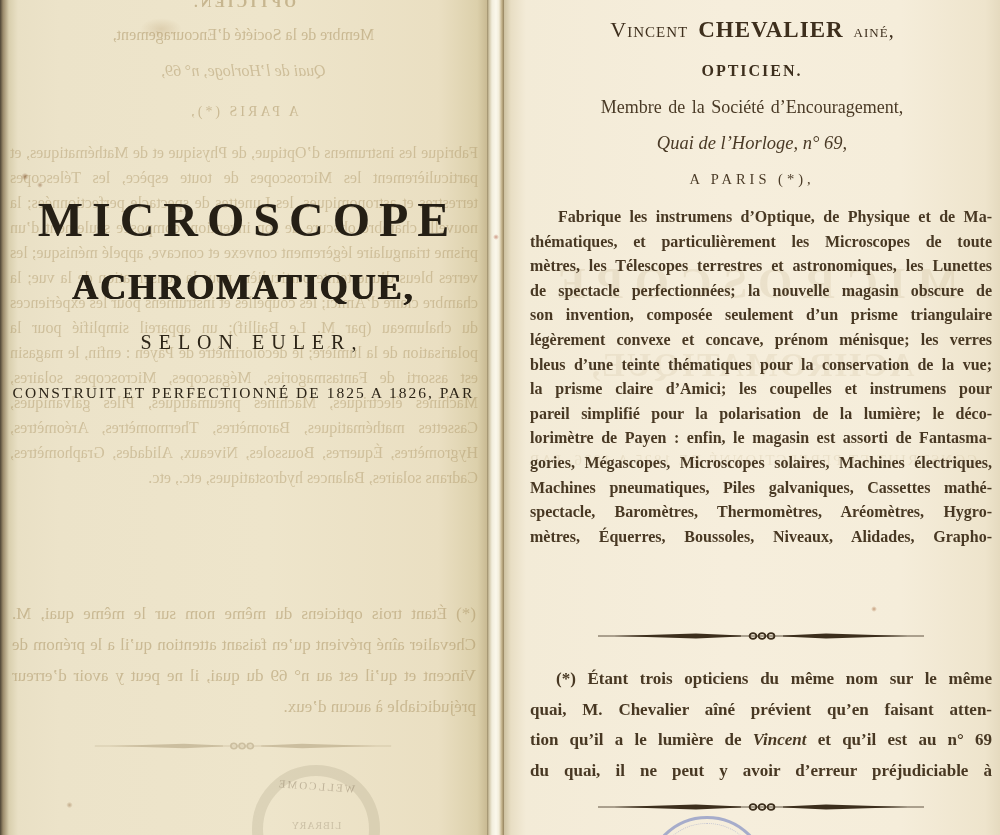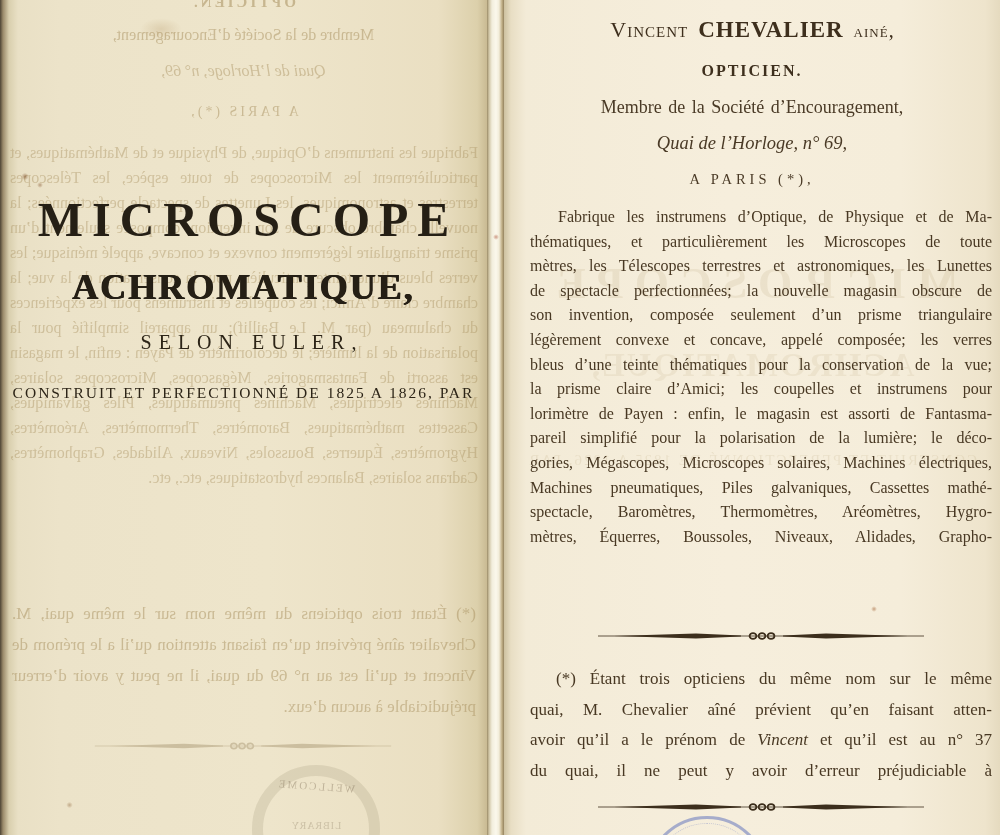--- a/index.html
+++ b/index.html
@@ -14,21 +14,21 @@
   .gutter{position:absolute;top:0;left:487px;width:17px;height:835px;
     background:linear-gradient(90deg,#9a8a66 0px,#cfc4a4 2px,#f2eedd 5px,#fbf8ec 9px,
                #f2edda 12px,#c0ae85 15px,#93825f 17px);}
   .page.right{left:504px;width:496px;
     background:linear-gradient(90deg,#cdc1a0 0px,#e8dec4 7px,#f3ebd7 22px,#f6eedc 45%,
                #f5edda 80%,#eee4cc 97%,#e5dabf 100%);}
 
   
   .abs{position:absolute;}
   .ctr{left:0;right:0;text-align:center;}
-  .ink{color:#4a3a26;}
+  .ink{color:#4a3a26;font-weight:bold;}
   .mirror{transform:scaleX(-1);}
 
   
   .t-micro{top:192px;font-size:48px;font-weight:bold;letter-spacing:9px;color:#251f15;
            text-indent:9px;white-space:nowrap;z-index:3;}
   .t-achro{top:266px;font-size:36px;font-weight:bold;letter-spacing:2px;color:#251f15;
            text-shadow:.5px 0 #251f15,-.5px 0 #251f15;white-space:nowrap;z-index:3;}
   .t-selon{top:331px;font-size:20px;letter-spacing:7px;color:#2c2417;white-space:nowrap;z-index:3;margin-left:17px;}
   .t-constr{top:384px;font-size:15.5px;letter-spacing:2px;color:#2c2417;white-space:nowrap;z-index:3;}
   .t-vinc{top:423px;font-size:25px;font-weight:bold;letter-spacing:1px;color:#251f15;
@@ -154,46 +154,46 @@
     <div class="abs ctr r-membre">Membre de la Société d’Encouragement,</div>
     <div class="abs ctr r-quai">Quai de l’Horloge, n° 69,</div>
     <div class="abs ctr r-paris">A PARIS (*),</div>
 
     <div class="abs r-body ink">
       <div class="jline indent">Fabrique les instrumens d’Optique, de Physique et de Ma-</div>
       <div class="jline">thématiques, et particulièrement les Microscopes de toute</div>
       <div class="jline">mètres, les Télescopes terrestres et astronomiques, les Lunettes</div>
       <div class="jline">de spectacle perfectionnées; la nouvelle magasin obscure de</div>
       <div class="jline">son invention, composée seulement d’un prisme triangulaire</div>
-      <div class="jline">légèrement convexe et concave, appelé composée; les verres</div>
+      <div class="jline">légèrement convexe et concave, prénom ménisque; les verres</div>
       <div class="jline">bleus d’une teinte thématiques pour la conservation de la vue;</div>
       <div class="jline">la prisme claire d’Amici; les coupelles et instrumens pour</div>
+      <div class="jline">pareil simplifié pour la polarisation de la lumière; le déco-</div>
       <div class="jline">lorimètre de Payen : enfin, le magasin est assorti de Fantasma-</div>
-      <div class="jline">pareil simplifié pour la polarisation de la lumière; le déco-</div>
       <div class="jline">gories, Mégascopes, Microscopes solaires, Machines électriques,</div>
       <div class="jline">Machines pneumatiques, Piles galvaniques, Cassettes mathé-</div>
       <div class="jline">spectacle, Baromètres, Thermomètres, Aréomètres, Hygro-</div>
       <div class="jline">mètres, Équerres, Boussoles, Niveaux, Alidades, Grapho-</div>
     </div>
 
     <div class="abs r-div1">
       <svg class="orn" width="330" height="12" viewBox="0 0 330 12">
         <path d="M2,6 H328" stroke="currentColor" stroke-width="0.8" fill="none"></path>
         <polygon points="18,6 100,3.4 145,5.5 145,6.5 100,8.6" fill="currentColor"></polygon>
         <ellipse cx="157" cy="6" rx="3.4" ry="2.9" fill="none" stroke="currentColor" stroke-width="1.8"></ellipse>
         <ellipse cx="166" cy="6" rx="3.4" ry="2.9" fill="none" stroke="currentColor" stroke-width="1.8"></ellipse>
         <ellipse cx="175" cy="6" rx="3.4" ry="2.9" fill="none" stroke="currentColor" stroke-width="1.8"></ellipse>
         <polygon points="312,6 230,3.4 187,5.5 187,6.5 230,8.6" fill="currentColor"></polygon>
       </svg>
     </div>
 
     <div class="abs r-foot ink">
       <div class="fline" style="text-indent:26px">(*) Étant trois opticiens du même nom sur le même</div>
       <div class="fline">quai, M. Chevalier aîné prévient qu’en faisant atten-</div>
-      <div class="fline"><span>avoir qu’il a le prénom de </span><span class="it">Vincent</span><span> et qu’il est au n° 37</span></div>
+      <div class="fline"><span>tion qu’il a le lumière de </span><span class="it">Vincent</span><span> et qu’il est au n° 69</span></div>
       <div class="fline">du quai, il ne peut y avoir d’erreur préjudiciable à</div>
     </div>
 
     <div class="abs r-div2">
       <svg class="orn" width="330" height="12" viewBox="0 0 330 12">
         <path d="M2,6 H328" stroke="currentColor" stroke-width="0.8" fill="none"></path>
         <polygon points="18,6 100,3.4 145,5.5 145,6.5 100,8.6" fill="currentColor"></polygon>
         <ellipse cx="157" cy="6" rx="3.4" ry="2.9" fill="none" stroke="currentColor" stroke-width="1.8"></ellipse>
         <ellipse cx="166" cy="6" rx="3.4" ry="2.9" fill="none" stroke="currentColor" stroke-width="1.8"></ellipse>
         <ellipse cx="175" cy="6" rx="3.4" ry="2.9" fill="none" stroke="currentColor" stroke-width="1.8"></ellipse>

